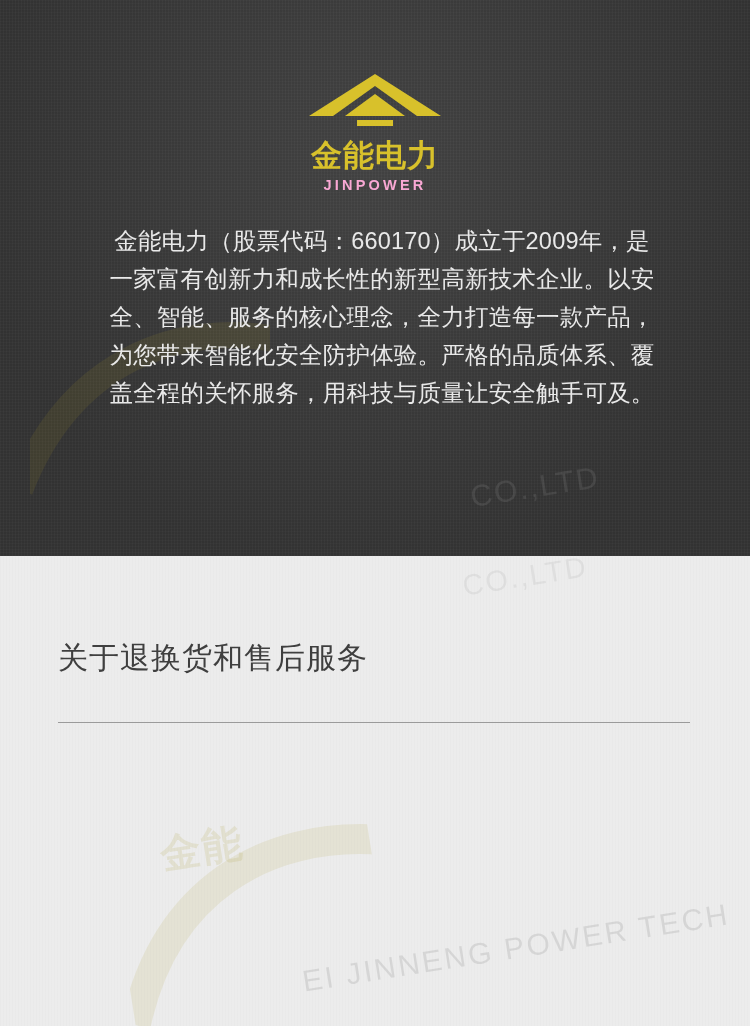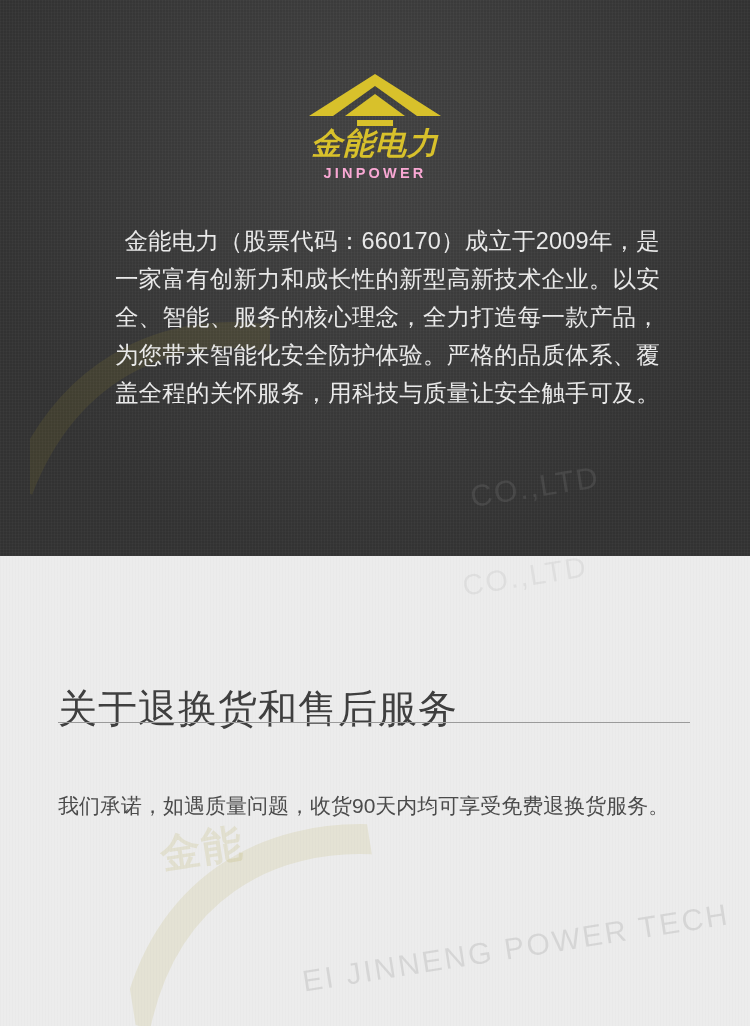--- a/index.html
+++ b/index.html
@@ -77,27 +77,26 @@
     display: flex;
     flex-direction: column;
     align-items: center;
     z-index: 3;
   }
   .logo-mark {
     width: 140px;
     height: 56px;
   }
   .logo-cn {
-    margin-top: 0;
+    margin-top: 12px;
     font-size: 31px;
     font-weight: bold;
     letter-spacing: 1px;
     color: #d8c12b;
     line-height: 1;
-    font-style: italic;
   }
   .logo-en {
     margin-top: 7px;
     font-size: 14.5px;
     font-weight: bold;
     letter-spacing: 3.2px;
     color: #f9a8d4;
     line-height: 1;
   }
 
@@ -105,21 +104,21 @@
   .intro {
     position: absolute;
     left: 104px;
     top: 222px;
     width: 556px;
     z-index: 3;
     color: #e9e9e9;
     font-size: 23.5px;
     line-height: 38px;
     letter-spacing: 0.2px;
-    text-align: right;
+    text-align: center;
   }
 
   
   .bottom-panel {
     position: relative;
     width: 750px;
     height: 470px;
     background-color: #ececec;
     overflow: hidden;
   }
@@ -175,25 +174,24 @@
     height: 220px;
     opacity: 0.13;
     transform: rotate(-9deg);
     pointer-events: none;
   }
 
   .section-title {
     position: absolute;
     left: 58px;
     top: 638px - 556px;
-    font-size: 39px;
+    font-size: 30px;
     color: #3f3f3f;
     letter-spacing: 1px;
     z-index: 3;
-    margin-top: 44px;
   }
   .divider {
     position: absolute;
     left: 58px;
     top: 166px;
     width: 632px;
     height: 1px;
     background: #9b9b9b;
     z-index: 3;
   }
@@ -242,16 +240,15 @@
     <svg class="wm-arc-light" viewBox="0 0 260 220" aria-hidden="true">
       <path d="M0 200 C 50 70, 160 30, 270 55" stroke="#b0a23c" stroke-width="30" fill="none"></path>
     </svg>
     <div class="wm-light-2">金能</div>
     <div class="wm-light-3">EI JINNENG POWER TECH</div>
 
     <div class="section-title" style="top:82px">关于退换货和售后服务</div>
     <div class="divider"></div>
 
     <div class="policy">
-      <p>我们承诺，如遇质量问题，收货90天内均可享受免费退换货服务。</p>
     </div>
   </div>
 </div>
 
 </body></html>

